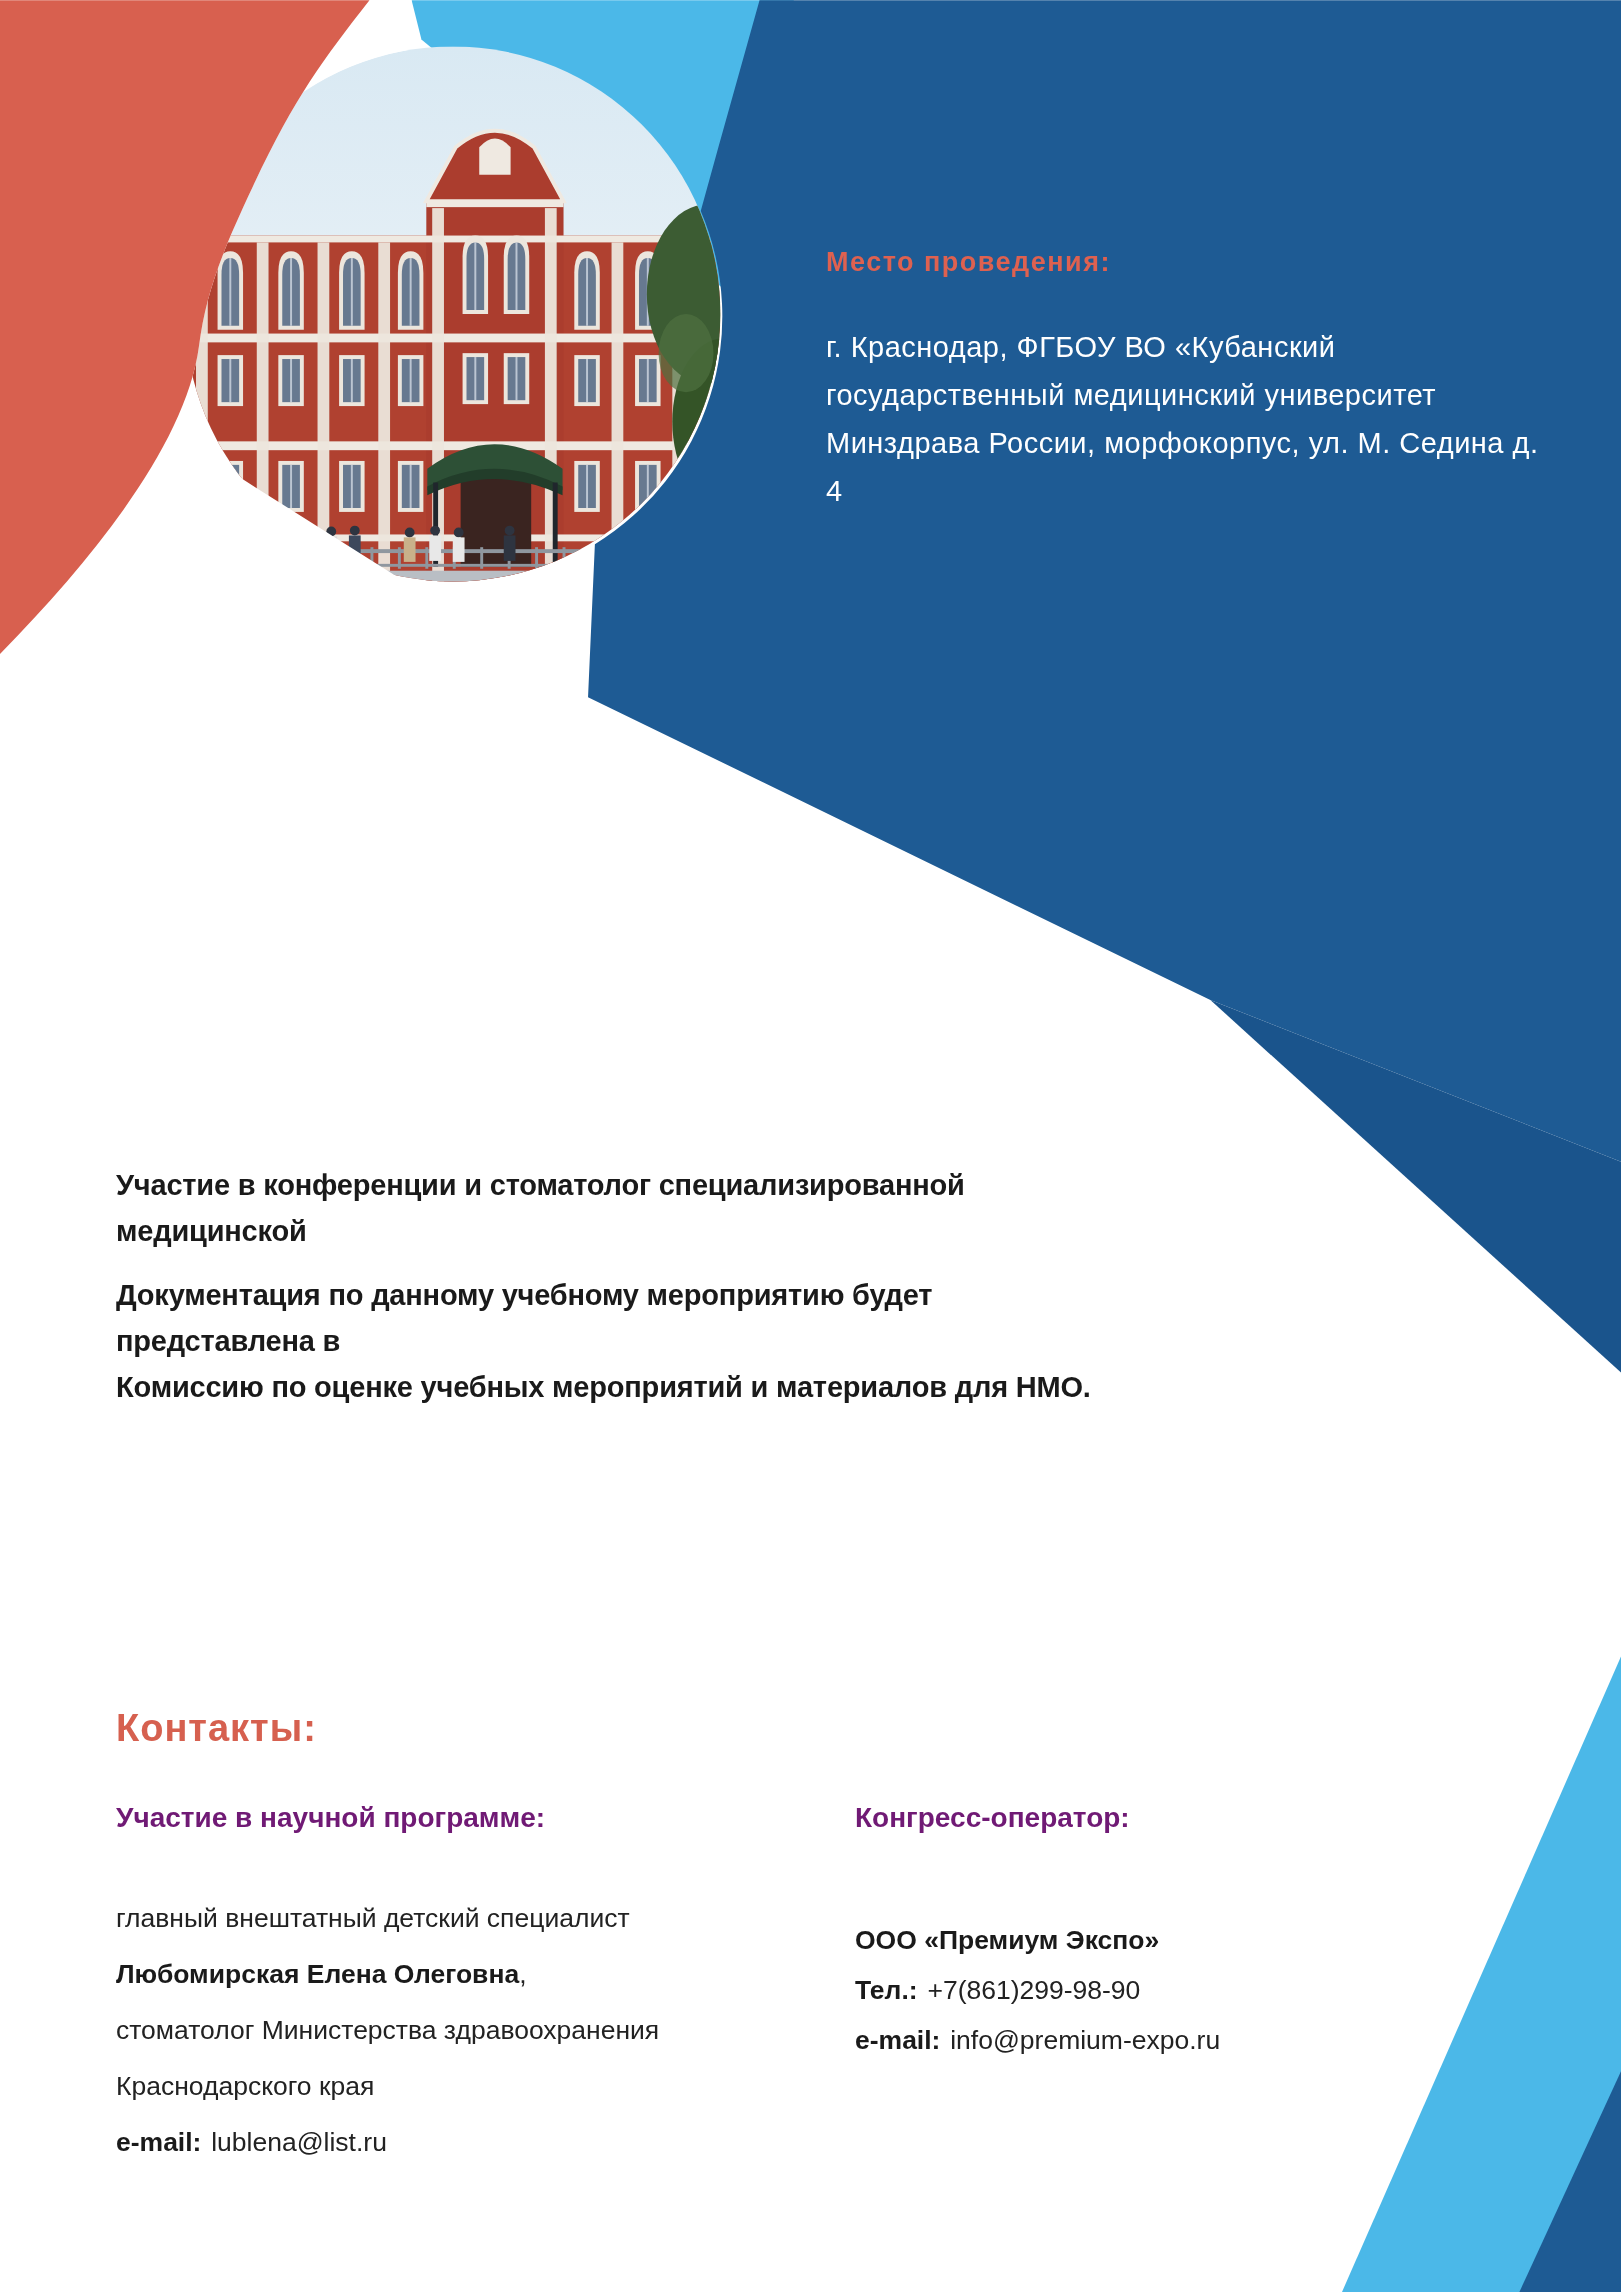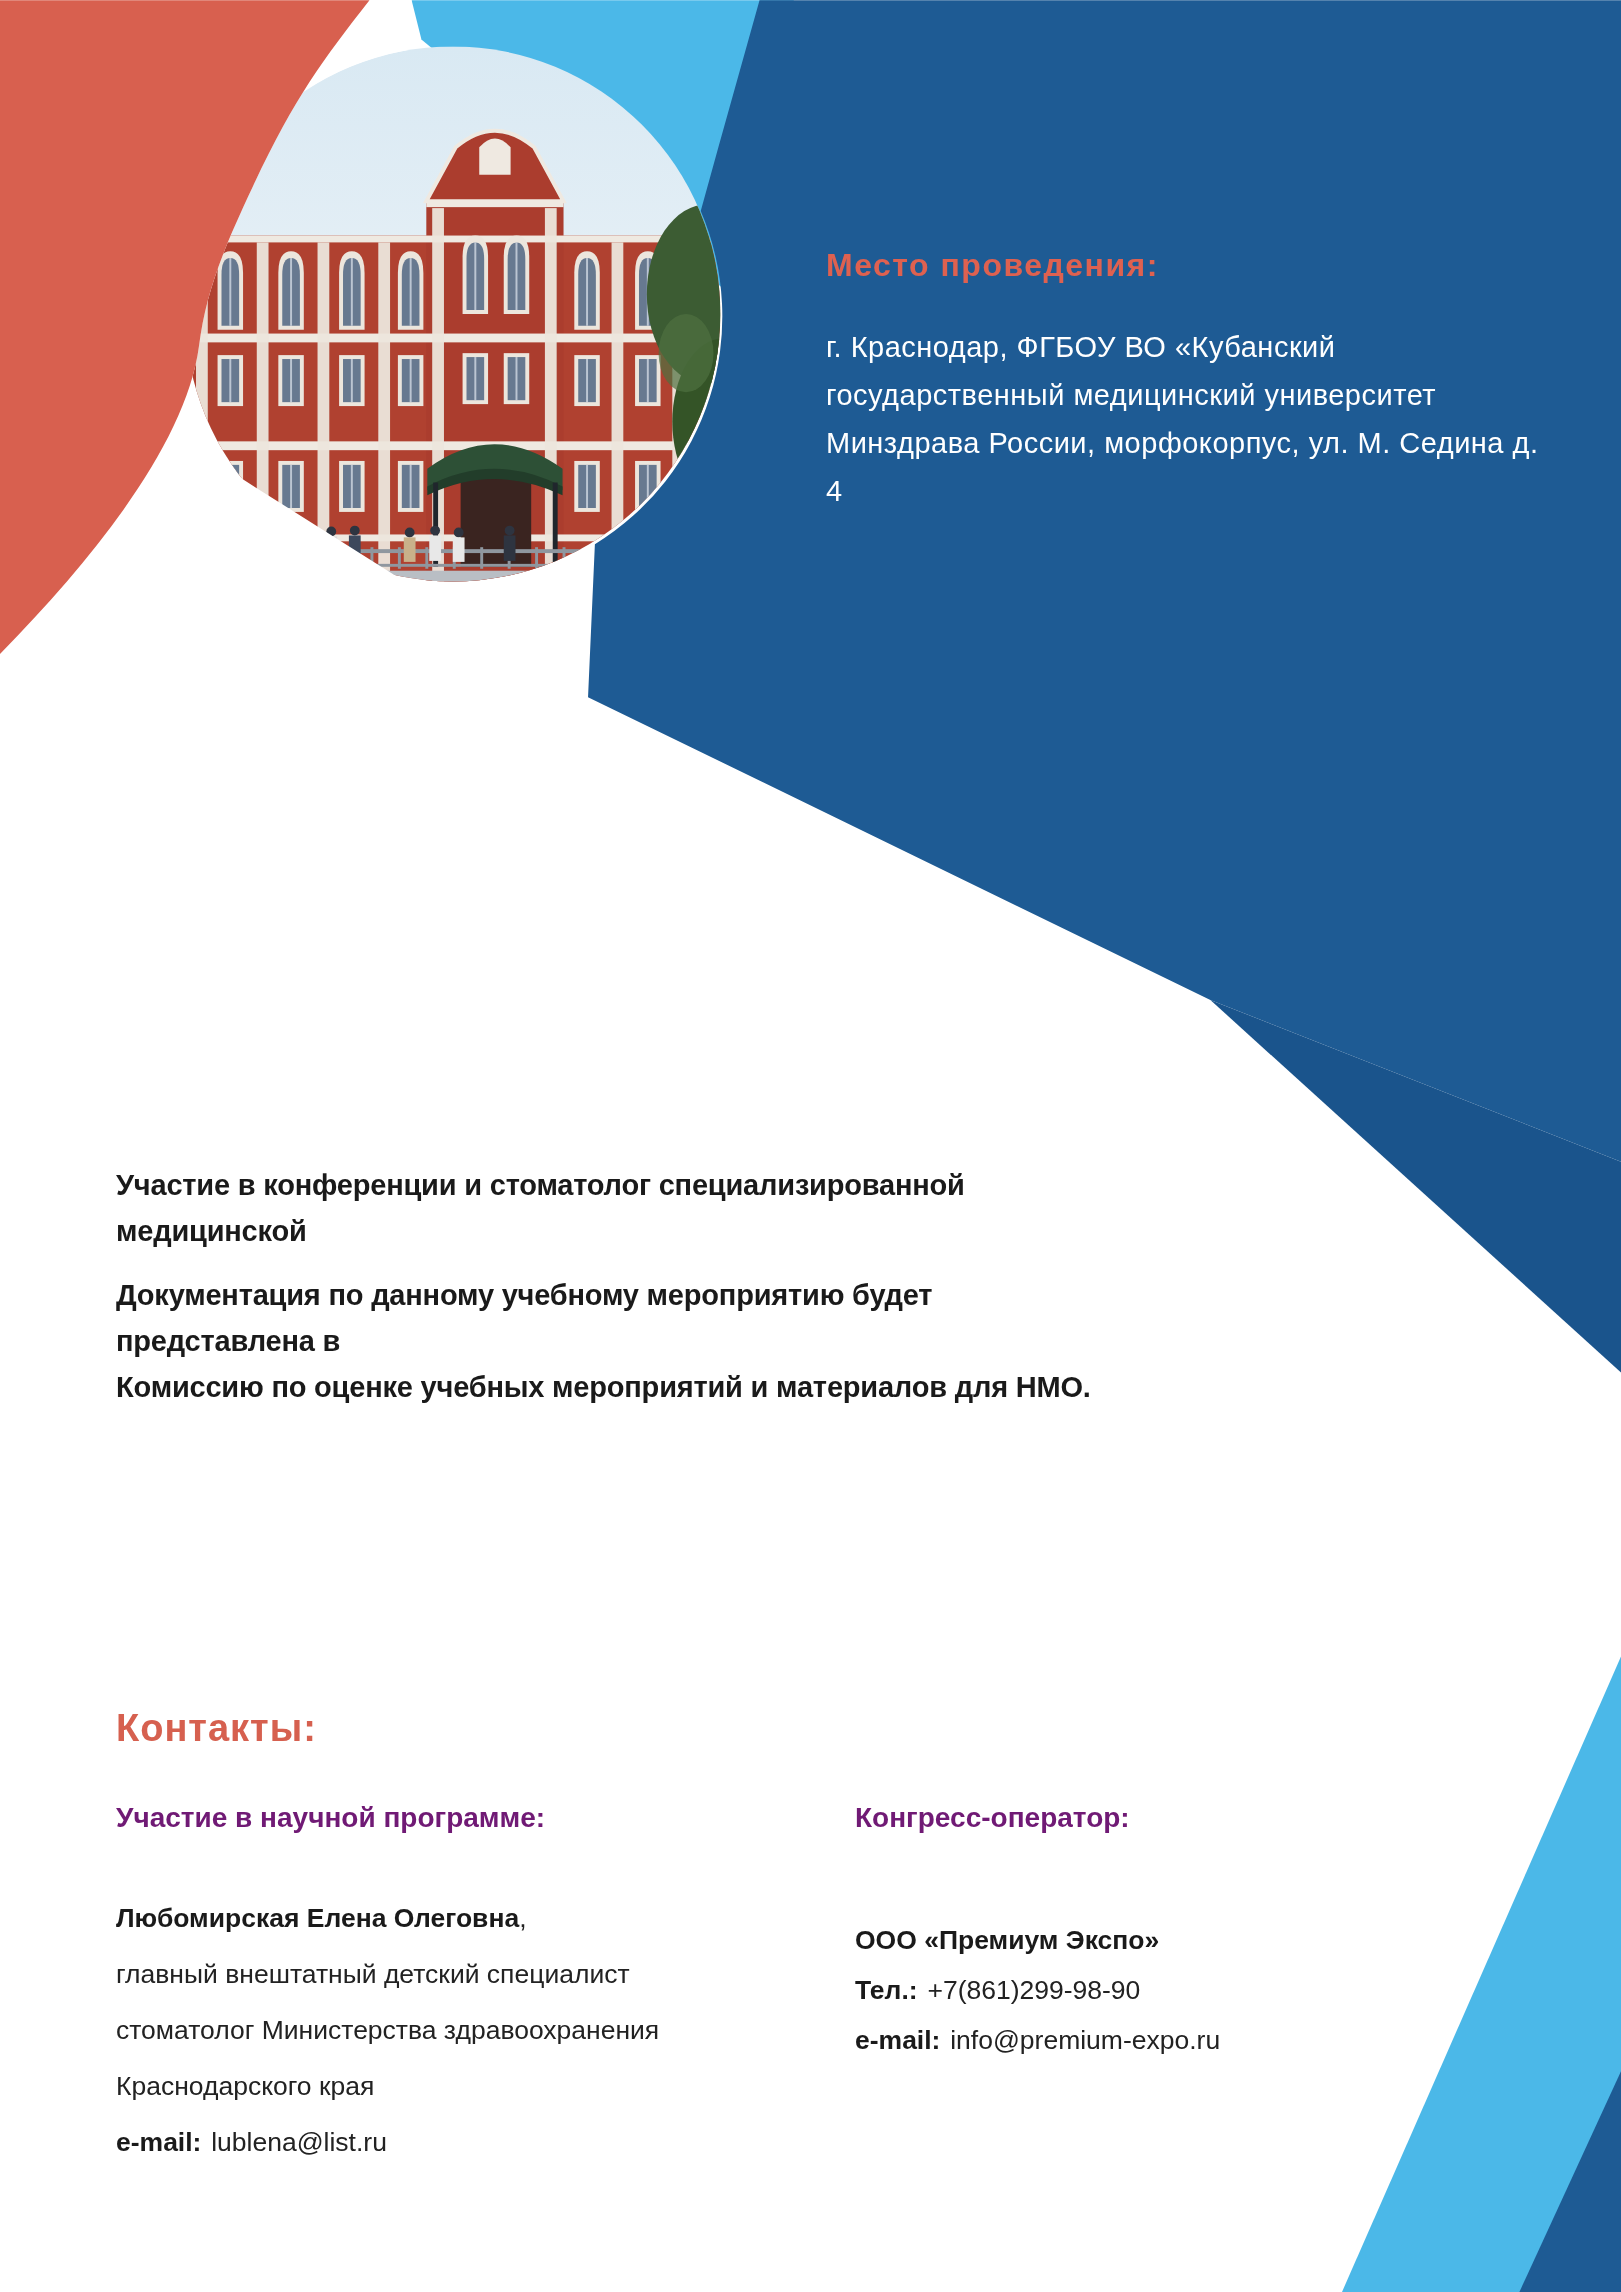--- a/index.html
+++ b/index.html
@@ -4,21 +4,21 @@
 <style>
   html,body{margin:0;padding:0;background:#888;}
   .page{
     position:relative;width:1621px;height:2293px;margin:0 auto;
     background:#ffffff;overflow:hidden;
     font-family:"Liberation Sans","DejaVu Sans",sans-serif;
   }
   .bg{position:absolute;left:0;top:0;width:1621px;height:2293px;}
   .abs{position:absolute;}
   .venue-heading{
-    left:826px;top:247px;font-size:32px;font-weight:bold;letter-spacing:1.5px;
+    left:826px;top:247px;font-size:27px;font-weight:bold;letter-spacing:1.5px;
     color:#DE6150;
   }
   .venue-address{
     left:826px;top:323px;width:725px;font-size:29px;
     color:#ffffff;line-height:48px;letter-spacing:0.5px;
   }
   .intro{left:116px;width:980px;font-size:29px;font-weight:bold;color:#1a1a1a;line-height:46px;letter-spacing:-0.2px;}
   .intro-1{top:1162px;}
   .intro-2{top:1272px;}
   .contacts-heading{left:116px;top:1707px;font-size:38px;font-weight:bold;letter-spacing:1px;color:#D6604F;}
@@ -206,22 +206,22 @@
     <div>Документация по данному учебному мероприятию будет представлена в</div>
     <div>Комиссию по оценке учебных мероприятий и материалов для НМО.</div>
   </div>
 
   <div class="abs contacts-heading">Контакты:</div>
 
   <div class="abs col-title col-left">Участие в научной программе:</div>
   <div class="abs col-title col-right">Конгресс-оператор:</div>
 
   <div class="abs detail lh-left left-details">
+    <div>главный внештатный детский специалист</div>
     <div><span class="b">Любомирская Елена Олеговна</span><span>,</span></div>
-    <div>главный внештатный детский специалист</div>
     <div>стоматолог Министерства здравоохранения</div>
     <div>Краснодарского края</div>
     <div><span class="b mr">e-mail:</span><span>lublena@list.ru</span></div>
   </div>
 
   <div class="abs detail lh-right right-details">
     <div class="b">ООО «Премиум Экспо»</div>
     <div><span class="b mr">Тел.:</span><span>+7(861)299-98-90</span></div>
     <div><span class="b mr">e-mail:</span><span>info@premium-expo.ru</span></div>
   </div>

